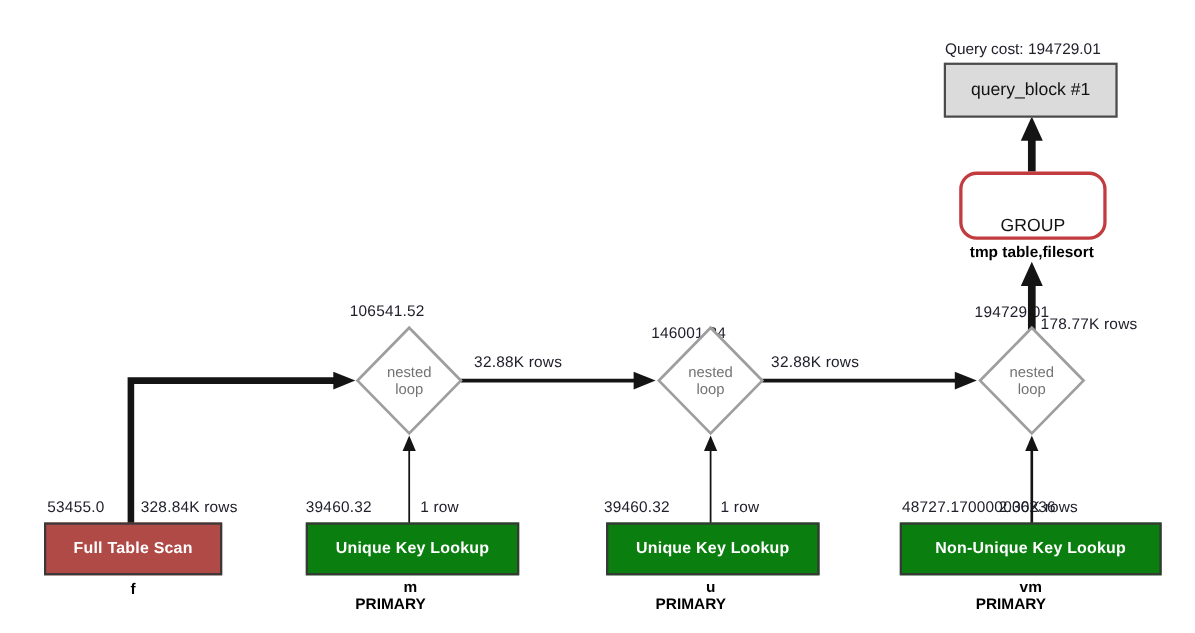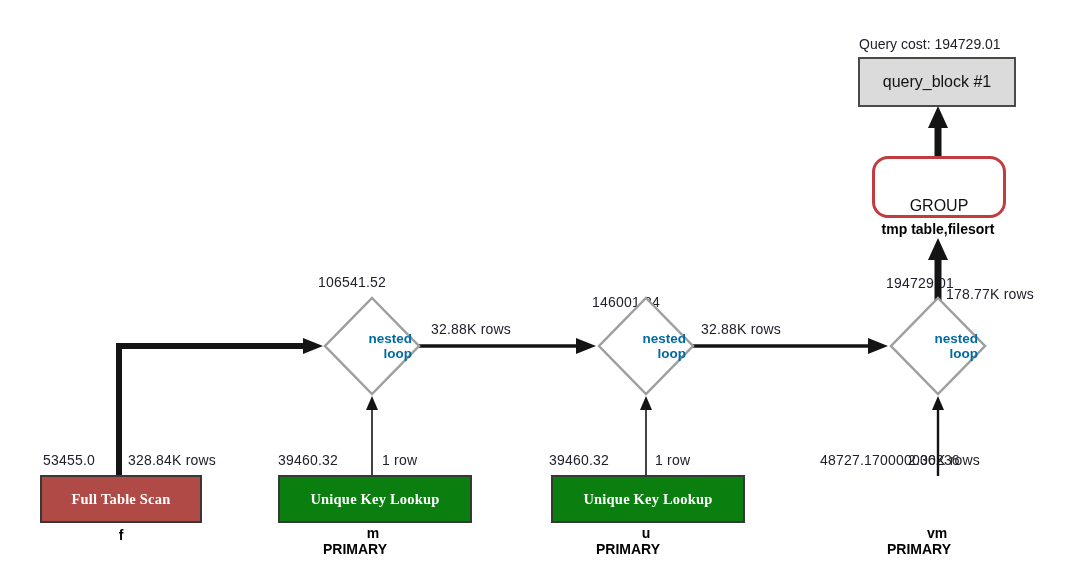--- a/index.html
+++ b/index.html
@@ -24,45 +24,43 @@
 
   
   .node-box{
     position:absolute;
     height:44px;
     border:2px solid #383838;
     display:flex;align-items:center;justify-content:center;
     color:#ffffff;font-weight:bold;font-size:14.5px;
     letter-spacing:.2px;
     box-sizing:content-box;
-    font-family:Liberation Serif, serif;
   }
   .node-box.scan{background:#b04a46;}
   .node-box.lookup{background:#0a7e0f;}
 
   .alias{
     position:absolute;
     text-align:center;
     font-size:14px;font-weight:bold;color:#000;
     white-space:nowrap;
   }
   .keyname{
     position:absolute;
     font-size:14px;font-weight:bold;color:#000;
     white-space:nowrap;
   }
 
   
   .loop-text{
     position:absolute;
     width:80px;
-    text-align:right;
+    text-align:center;
     font-size:13.5px;line-height:15px;
-    color:#0369a1;
-    font-weight:bold;
+    color:#737373;
   }
 
   
   .qb-box{
     position:absolute;
     left:858px;top:57px;width:154px;height:46px;
     background:#dbdbdb;
     border:2px solid #4a4a4a;
     display:flex;align-items:center;justify-content:center;
     font-size:16px;color:#121212;
@@ -179,16 +177,19 @@
   </div>
   <div class="alias over" style="left:323px;top:525px;width:100px;z-index:3;">m</div>
   <div class="keyname over" style="left:323px;top:541px;width:100px;z-index:3;">PRIMARY</div>
 
   <div class="node-box lookup over" style="left:551px;top:475px;width:190px;z-index:3;">
     <span>Unique Key Lookup</span>
   </div>
   <div class="alias over" style="left:596px;top:525px;width:100px;z-index:3;">u</div>
   <div class="keyname over" style="left:596px;top:541px;width:100px;z-index:3;">PRIMARY</div>
 
+  <div class="node-box lookup over" style="left:818px;top:475px;width:234px;z-index:3;">
+    <span>Non-Unique Key Lookup</span>
+  </div>
   <div class="alias over" style="left:887px;top:525px;width:100px;z-index:3;">vm</div>
   <div class="keyname over" style="left:887px;top:541px;width:100px;z-index:3;">PRIMARY</div>
 
 </div>
 
 </body></html>

